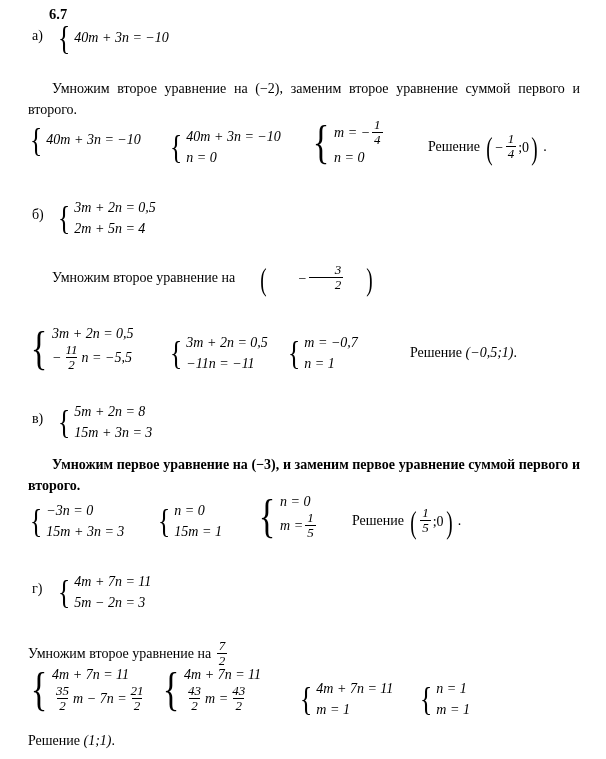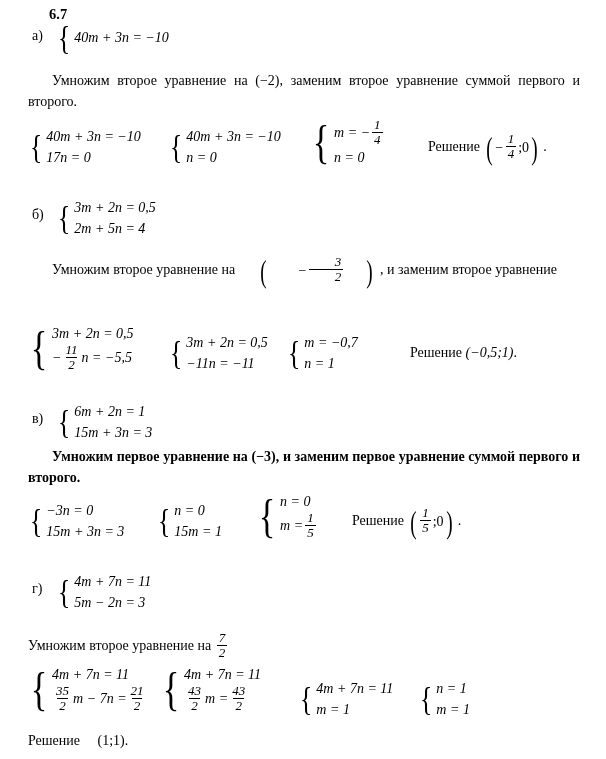--- a/index.html
+++ b/index.html
@@ -100,20 +100,21 @@
     font-size: 14px;
   }
   .sol {
     font-family: "Liberation Serif", serif;
     font-size: 14px;
   }
   .para {
     font-size: 14px;
     text-align: justify;
     line-height: 1.5;
+    margin-top: 8px;
   }
   .indent { text-indent: 24px; }
 </style>
 </head>
 <body>
 
 <div class="page">
 
   <div class="task-number">6.7</div>
 
@@ -131,21 +132,20 @@
 
   <div class="blk para" style="left:28px; top:70px; width:552px;">
     <span class="indent" style="display:block;">Умножим второе уравнение на (−2), заменим второе уравнение суммой первого и второго.</span>
   </div>
 
   <div class="blk" style="left:28px; top:126px;">
     <span class="sys">
       <span class="brace">{</span>
       <span class="sys-rows">
         <span class="row">40m + 3n = −10</span>
-        <span class="row">17n = 0</span>
       </span>
     </span>
   </div>
 
   <div class="blk" style="left:168px; top:126px;">
     <span class="sys">
       <span class="brace">{</span>
       <span class="sys-rows">
         <span class="row">40m + 3n = −10</span>
         <span class="row">n = 0</span>
@@ -200,21 +200,21 @@
     <span style="display:inline-block; text-indent:24px;">
       <span>Умножим  второе  уравнение  на</span>
       <span class="pair">
         <span class="p">(</span>
         <span style="font-style:italic;">−</span>
         <span class="frac">
             <span class="num">3</span>
             <span class="den">2</span>
           </span>
         <span class="p">)</span>
-      </span><span>, и заменим второе уравнение</span>
+      </span>
     </span>
   </div>
 
   <div class="blk" style="left:28px; top:325px;">
     <span class="sys">
       <span class="brace tall">{</span>
       <span class="sys-rows big">
         <span class="row">3m + 2n = 0,5</span>
         <span class="row">
           <span>−</span><span class="frac">
@@ -251,21 +251,21 @@
     <span style="font-style:italic;">(−0,5;1)</span><span>.</span>
   </div>
 
   <div class="blk" style="left:32px; top:411px;">
     <span class="label-letter">в)</span>
   </div>
   <div class="blk" style="left:56px; top:401px;">
     <span class="sys">
       <span class="brace">{</span>
       <span class="sys-rows">
-        <span class="row">6m + 2n = 1</span>
+        <span class="row">5m + 2n = 8</span>
         <span class="row">15m + 3n = 3</span>
       </span>
     </span>
   </div>
 
   <div class="blk para" style="left:28px; top:446px; width:552px;font-weight:bold;">
     <span class="indent" style="display:block;">Умножим  первое  уравнение  на  (−3),  и  заменим  первое  уравнение суммой первого и второго.</span>
   </div>
 
   <div class="blk" style="left:28px; top:500px;">
@@ -389,16 +389,16 @@
       <span class="brace">{</span>
       <span class="sys-rows">
         <span class="row">n = 1</span>
         <span class="row">m = 1</span>
       </span>
     </span>
   </div>
 
   <div class="blk sol" style="left:28px; top:733px;">
     <span>Решение</span>
-    <span style="margin-left:14px;">(1;1)</span><span>.</span>
+    <span style="font-style:italic;">(1;1)</span><span>.</span>
   </div>
 
 </div>
 
 </body></html>

